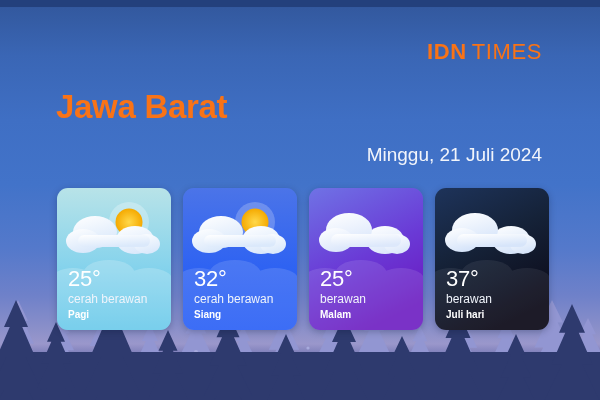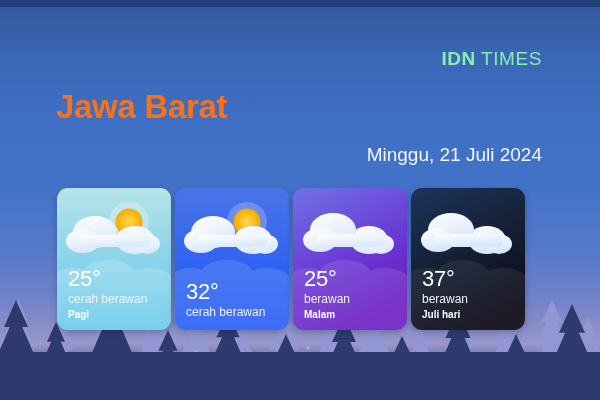--- a/index.html
+++ b/index.html
@@ -46,24 +46,24 @@
   .forest {
     position: absolute;
     left: 0; top: 0;
     width: 600px; height: 400px;
   }
 
   
   .logo {
     position: absolute;
     right: 58px;
-    top: 48px;
-    font-size: 19px;
+    top: 39px;
+    font-size: 22px;
     letter-spacing: 0.6px;
-    color: #86efac;
+    color: #f97316;
     white-space: nowrap;
   }
   .logo b { font-weight: 700; }
   .logo span { font-weight: 400; margin-left: 5px; }
 
   .page-title {
     position: absolute;
     left: 56px;
     top: 88px;
     font-size: 33px;
@@ -84,21 +84,21 @@
   }
 
   
   .cards {
     position: absolute;
     left: 57px;
     top: 188px;
     width: 508px;
     height: 142px;
     display: flex;
-    gap: 4px;
+    gap: 12px;
   }
   .card {
     position: relative;
     width: 114px;
     height: 142px;
     border-radius: 11px;
     overflow: hidden;
     flex: 0 0 auto;
     box-shadow: 0 2px 7px rgba(12,20,50,0.28);
   }
@@ -273,20 +273,21 @@
           <ellipse cx="78" cy="52" rx="19" ry="14" fill="url(#cl2)"></ellipse>
           <ellipse cx="90" cy="56" rx="13" ry="10" fill="url(#cl2)"></ellipse>
           <ellipse cx="38" cy="44" rx="22" ry="16" fill="url(#cl2)"></ellipse>
           <ellipse cx="26" cy="53" rx="17" ry="12" fill="url(#cl2)"></ellipse>
           <rect x="21" y="47" width="72" height="12" rx="6" fill="url(#cl2)"></rect>
         </g>
       </svg>
       <div class="card-text">
         <div class="temp">32°</div>
         <div class="cond">cerah berawan</div>
+        <div class="period">Siang</div>
       </div>
     </div>
 
     <div class="card">
       <svg class="card-art" viewBox="0 0 114 142">
         <defs>
           <linearGradient id="g3" x1="0.1" y1="0" x2="0.5" y2="1">
             <stop offset="0%" stop-color="#6f6fe4"></stop>
               <stop offset="55%" stop-color="#6a3ad6"></stop>
             <stop offset="100%" stop-color="#6a19c0"></stop>

